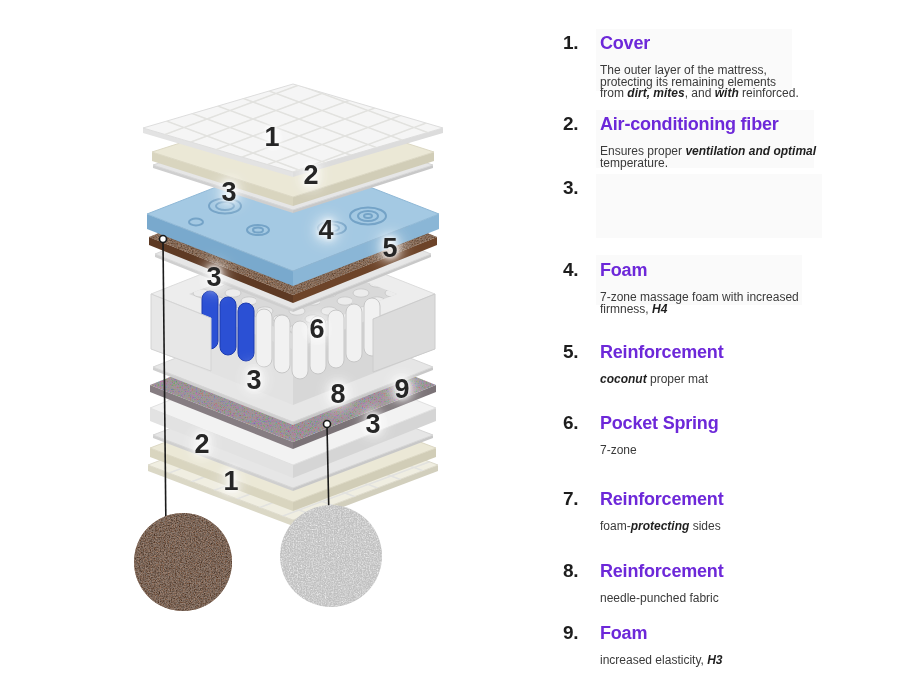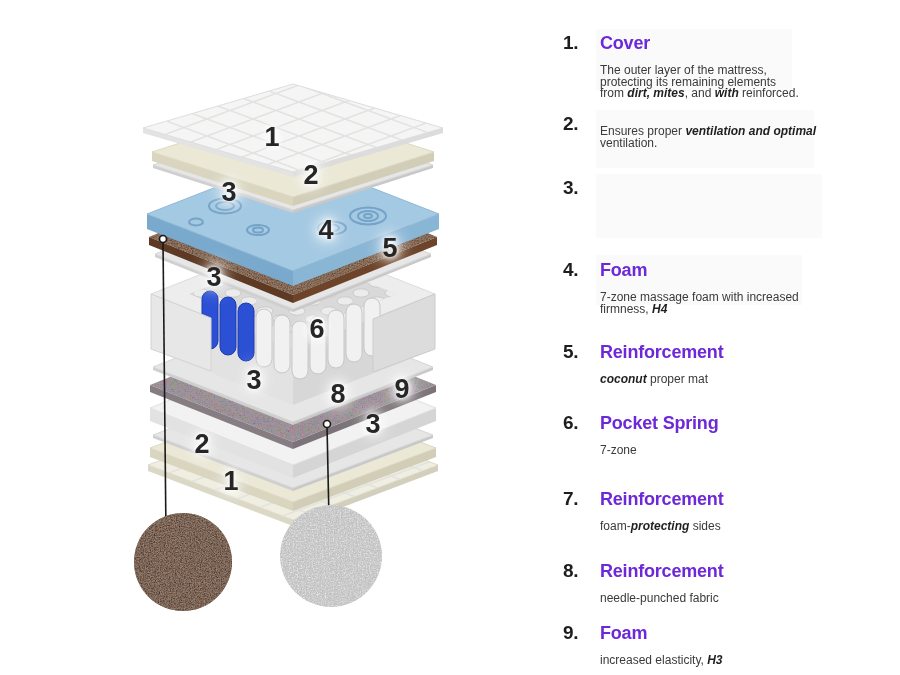--- a/index.html
+++ b/index.html
@@ -237,21 +237,22 @@
   <div class="li" style="top:33px">
     <div class="li-num">1.</div>
     <div class="li-body">
       <h3 class="li-title">Cover</h3>
       <p class="li-desc"><span>The outer layer of the mattress,</span><br><span>protecting its remaining elements</span><br><span>from </span><b>dirt, mites</b><span>, and </span><b>with</b><span> reinforced.</span></p>
     </div>
   </div>
   <div class="li" style="top:114px">
     <div class="li-num">2.</div>
     <div class="li-body">
-      <p class="li-desc"><span>Ensures proper </span><b>ventilation and optimal</b><br><span>ventilation.</span></p>
+      <h3 class="li-title">Air-conditioning fiber</h3>
+      <p class="li-desc"><span>Ensures proper </span><b>ventilation and optimal</b><br><span>temperature.</span></p>
     </div>
   </div>
   <div class="li" style="top:178px">
     <div class="li-num">3.</div>
   </div>
   <div class="li" style="top:260px">
     <div class="li-num">4.</div>
     <div class="li-body">
       <h3 class="li-title">Foam</h3>
       <p class="li-desc"><span>7-zone massage foam with increased</span><br><span>firmness, </span><b>H4</b></p>

